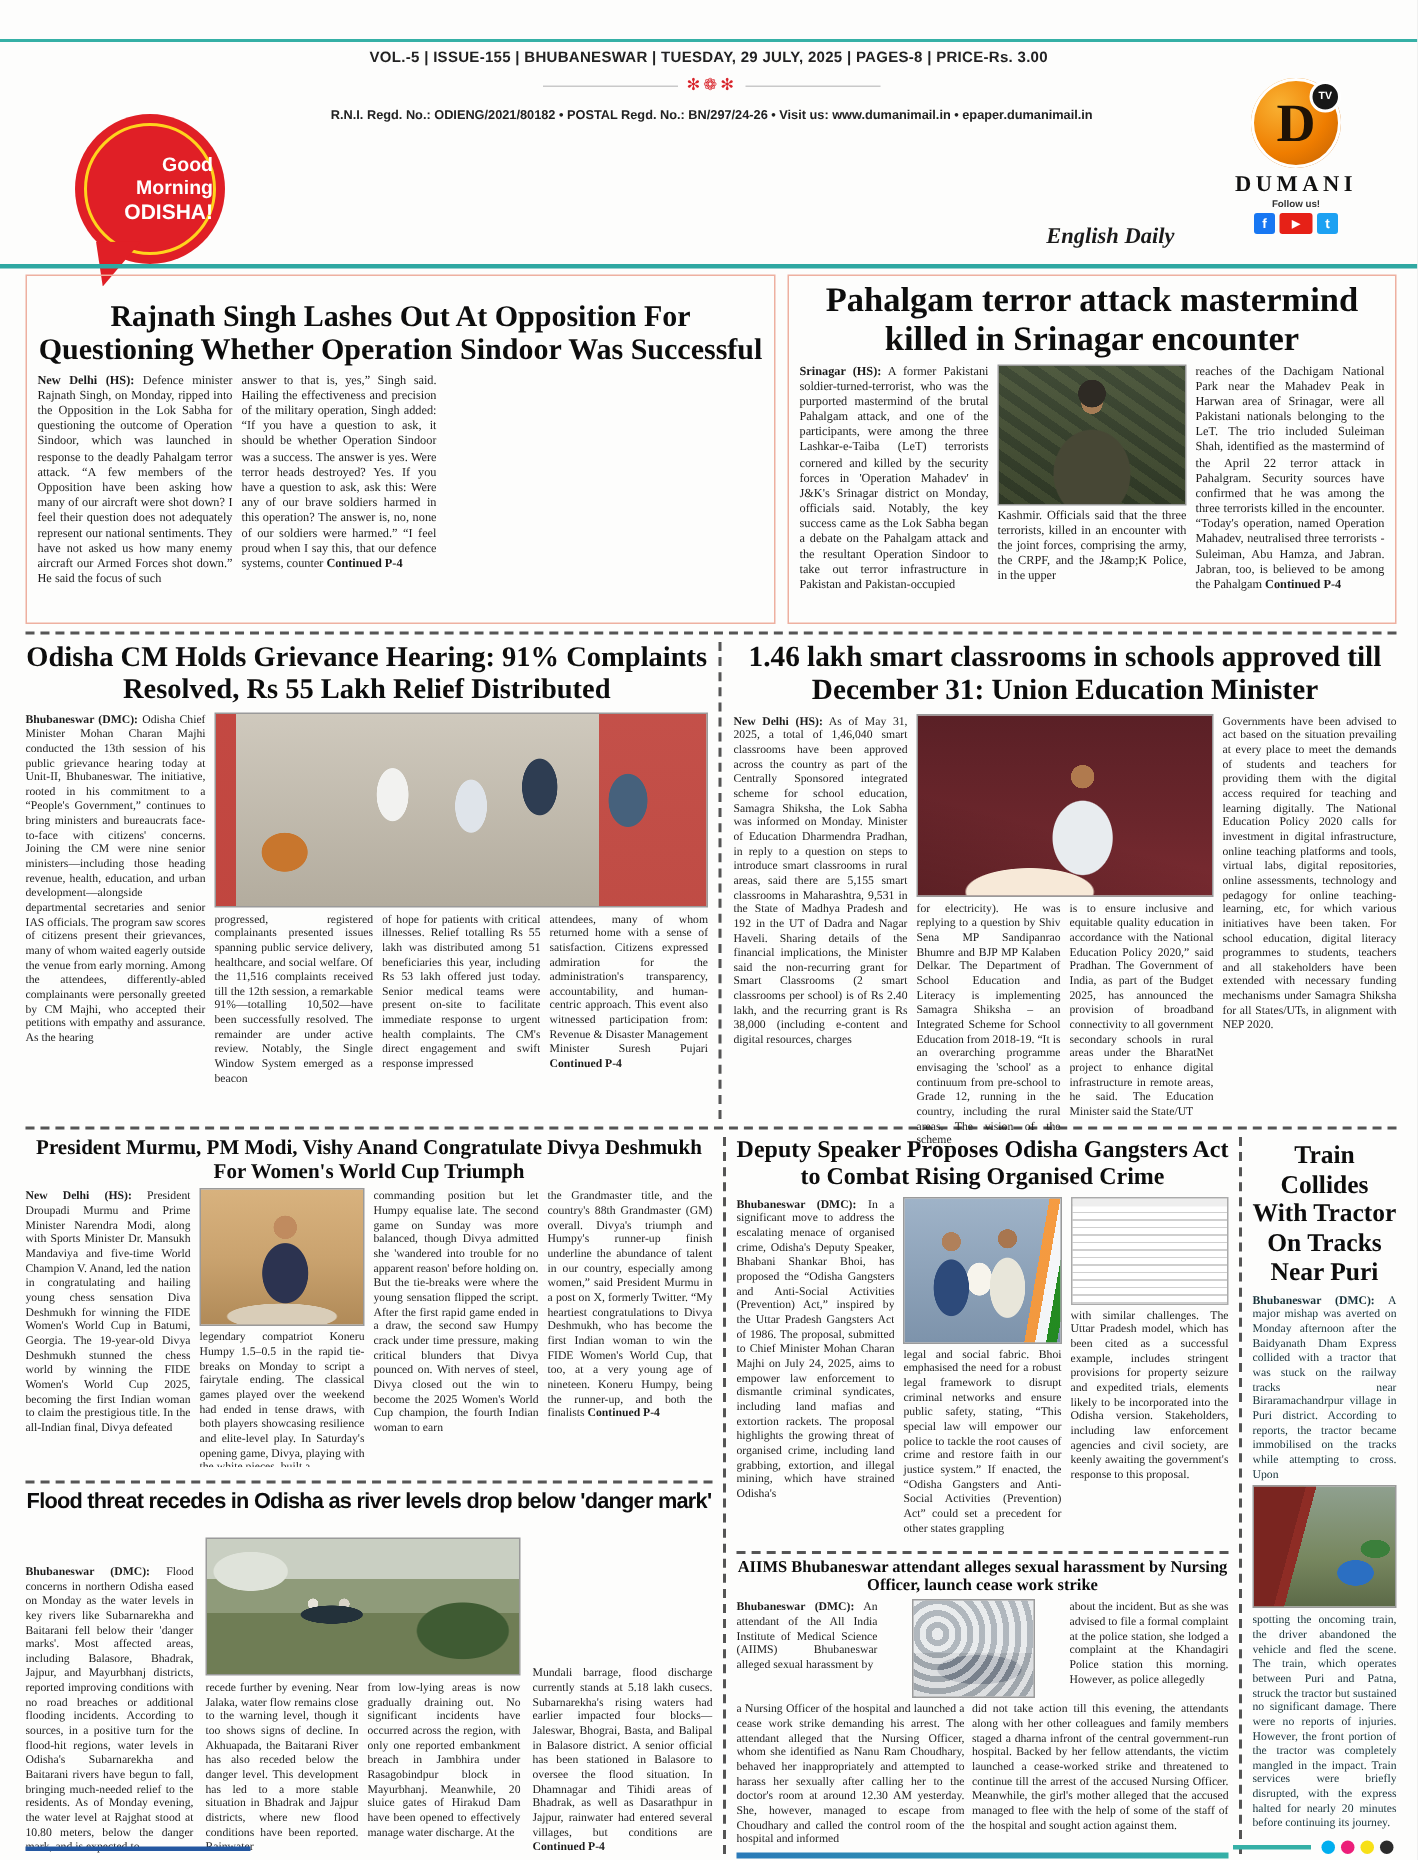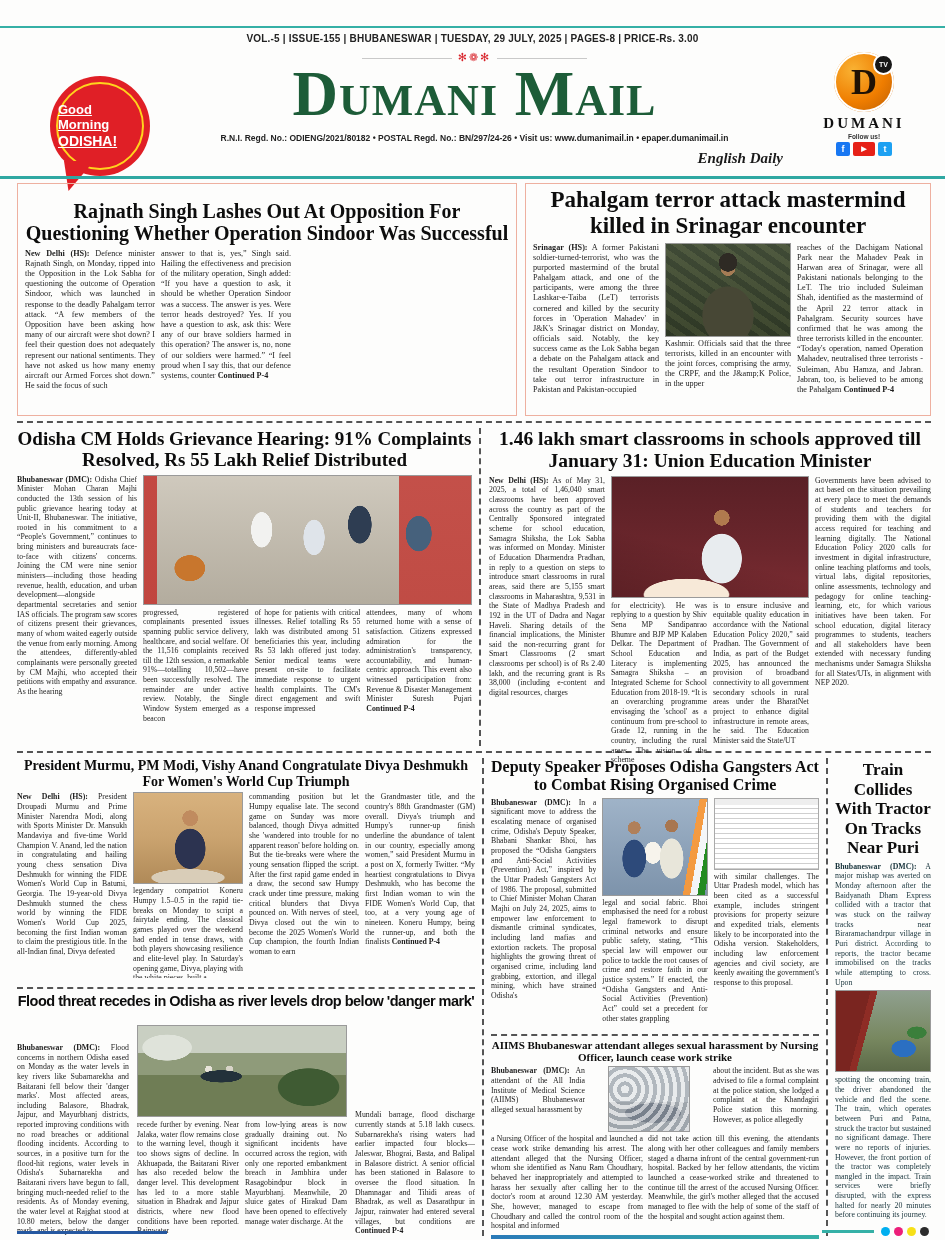--- a/index.html
+++ b/index.html
@@ -7,22 +7,22 @@
         font-family:"Liberation Serif",serif;color:#1a1a1a;overflow:hidden;}
   .toprule{position:absolute;top:26px;left:0;right:0;height:2px;background:#35b0a6;}
   .topbar{position:absolute;top:33px;left:0;right:0;text-align:center;
           font:bold 10px "Liberation Sans",sans-serif;letter-spacing:.2px;color:#222;}
   
   .masthead{position:absolute;top:52px;left:18px;right:14px;height:122px;}
   .badge{position:absolute;left:32px;top:24px;width:100px;height:100px;background:#e01f26;border-radius:50%;}
   .badge:after{content:"";position:absolute;bottom:-15px;left:14px;width:30px;height:30px;background:#e01f26;
                clip-path:polygon(0 0,100% 0,15% 100%);}
   .badge-ring{position:absolute;inset:6px;border:2px solid #ffd41d;border-radius:50%;
-              display:flex;flex-direction:column;align-items:flex-start;justify-content:center;color:#fff;
-              font-family:"Liberation Sans",sans-serif;font-weight:bold;text-decoration:underline;}
+              display:flex;flex-direction:column;align-items:flex-end;justify-content:center;color:#fff;
+              font-family:"Liberation Sans",sans-serif;font-weight:bold;}
   .badge-ring .b1,.badge-ring .b2{font-size:13px;line-height:1.15;}
   .badge-ring .b3{font-size:14px;line-height:1.2;}
   .m-center{position:absolute;left:150px;right:150px;top:0;text-align:center;}
   .ornament{color:#d8232a;font-size:11px;letter-spacing:2px;line-height:1;}
   .ornament .rule{display:inline-block;width:90px;height:1px;background:#c9c9c9;vertical-align:middle;margin:0 6px;}
   .nameplate{font-variant:small-caps;font-weight:bold;font-size:63px;line-height:.95;color:#1d5c38;
              letter-spacing:1px;margin-top:2px;}
   .regline{font:bold 8.5px "Liberation Sans",sans-serif;color:#222;margin-top:8px;}
   .edition{position:absolute;right:148px;top:98px;font:italic bold 15px "Liberation Serif",serif;}
   .logo{position:absolute;right:6px;top:0;width:122px;text-align:center;}
@@ -196,21 +196,20 @@
   <div class="masthead">
     <div class="badge">
       <div class="badge-ring">
         <span class="b1">Good</span>
         <span class="b2">Morning</span>
         <span class="b3">ODISHA!</span>
       </div>
     </div>
     <div class="m-center">
       <div class="ornament"><span class="rule"></span>✻❁✻<span class="rule"></span></div>
-      <div class="nameplate">Dumani Mail</div>
       <div class="regline">R.N.I. Regd. No.: ODIENG/2021/80182 • POSTAL Regd. No.: BN/297/24-26 • Visit us: www.dumanimail.in • epaper.dumanimail.in</div>
     </div>
     <div class="edition">English Daily</div>
     <div class="logo">
       <div class="tv-circle">
         <span class="tv-d">D</span>
         <span class="tv-badge">TV</span>
       </div>
       <div class="logo-brand">DUMANI</div>
       <div class="follow">Follow us!</div>
@@ -255,21 +254,21 @@
             <div class="photo b1-photo ph-grievance"></div>
             <div class="b1-under">
               <div class="body-txt">progressed, registered complainants presented issues spanning public service delivery, healthcare, and social welfare. Of the 11,516 complaints received till the 12th session, a remarkable 91%—totalling 10,502—have been successfully resolved. The remainder are under active review. Notably, the Single Window System emerged as a beacon</div>
               <div class="body-txt">of hope for patients with critical illnesses. Relief totalling Rs 55 lakh was distributed among 51 beneficiaries this year, including Rs 53 lakh offered just today. Senior medical teams were present on-site to facilitate immediate response to urgent health complaints. The CM's direct engagement and swift response impressed</div>
               <div class="body-txt"><span>attendees, many of whom returned home with a sense of satisfaction. Citizens expressed admiration for the administration's transparency, accountability, and human-centric approach. This event also witnessed participation from: Revenue &amp; Disaster Management Minister Suresh Pujari</span> <b class="cont">Continued P-4</b></div>
             </div>
           </div>
         </div>
       </div>
       <div class="artB2">
-        <div class="hl b2-hl">1.46 lakh smart classrooms in schools approved till January 31: Union Education Minister</div>
+        <div class="hl b2-hl">1.46 lakh smart classrooms in schools approved till December 31: Union Education Minister</div>
         <div class="b2-body">
           <div class="body-txt b2-c1"><span class="dl">New Delhi (HS):</span> <span>As of May 31, 2025, a total of 1,46,040 smart classrooms have been approved across the country as part of the Centrally Sponsored integrated scheme for school education, Samagra Shiksha, the Lok Sabha was informed on Monday. Minister of Education Dharmendra Pradhan, in reply to a question on steps to introduce smart classrooms in rural areas, said there are 5,155 smart classrooms in Maharashtra, 9,531 in the State of Madhya Pradesh and 192 in the UT of Dadra and Nagar Haveli. Sharing details of the financial implications, the Minister said the non-recurring grant for Smart Classrooms (2 smart classrooms per school) is of Rs 2.40 lakh, and the recurring grant is Rs 38,000 (including e-content and digital resources, charges</span></div>
           <div class="b2-mid">
             <div class="photo b2-photo ph-pradhan"></div>
             <div class="b2-under">
               <div class="body-txt">for electricity). He was replying to a question by Shiv Sena MP Sandipanrao Bhumre and BJP MP Kalaben Delkar. The Department of School Education and Literacy is implementing Samagra Shiksha – an Integrated Scheme for School Education from 2018-19. “It is an overarching programme envisaging the 'school' as a continuum from pre-school to Grade 12, running in the country, including the rural areas. The vision of the scheme</div>
               <div class="body-txt">is to ensure inclusive and equitable quality education in accordance with the National Education Policy 2020,” said Pradhan. The Government of India, as part of the Budget 2025, has announced the provision of broadband connectivity to all government secondary schools in rural areas under the BharatNet project to enhance digital infrastructure in remote areas, he said. The Education Minister said the State/UT</div>
             </div>
           </div>
           <div class="body-txt b2-c4">Governments have been advised to act based on the situation prevailing at every place to meet the demands of students and teachers for providing them with the digital access required for teaching and learning digitally. The National Education Policy 2020 calls for investment in digital infrastructure, online teaching platforms and tools, virtual labs, digital repositories, online assessments, technology and pedagogy for online teaching-learning, etc, for which various initiatives have been taken. For school education, digital literacy programmes to students, teachers and all stakeholders have been extended with necessary funding mechanisms under Samagra Shiksha for all States/UTs, in alignment with NEP 2020.</div>

